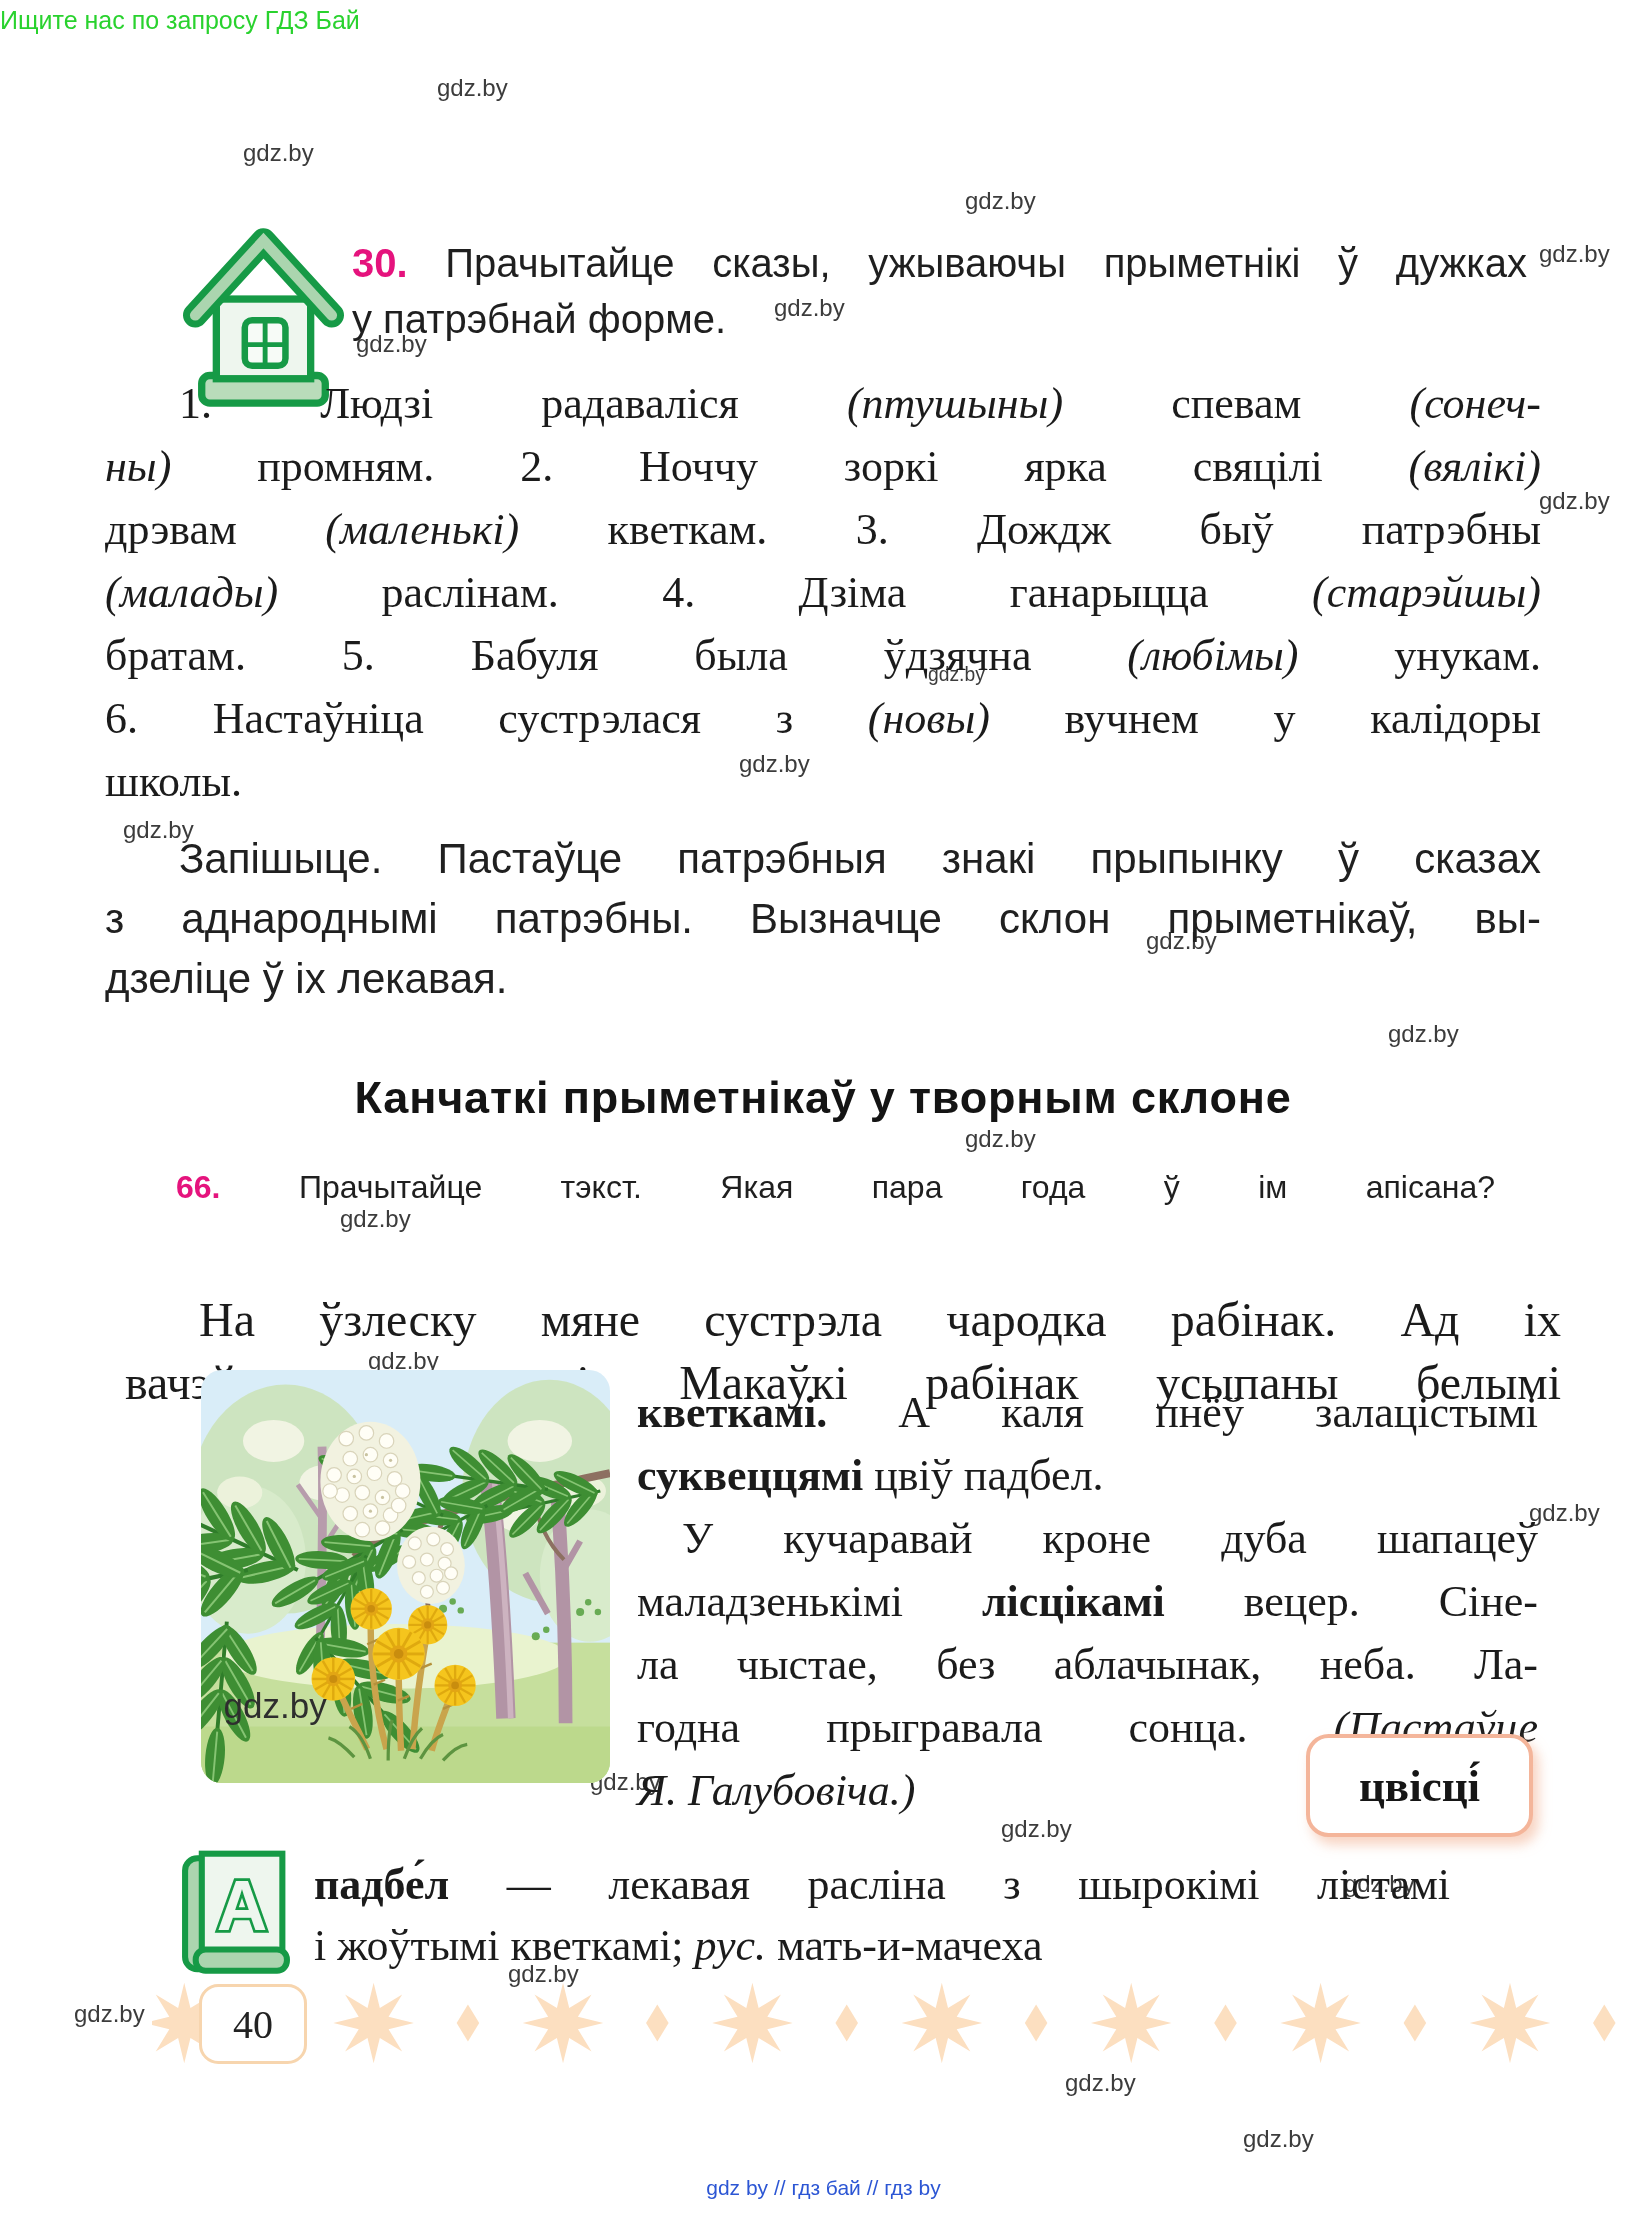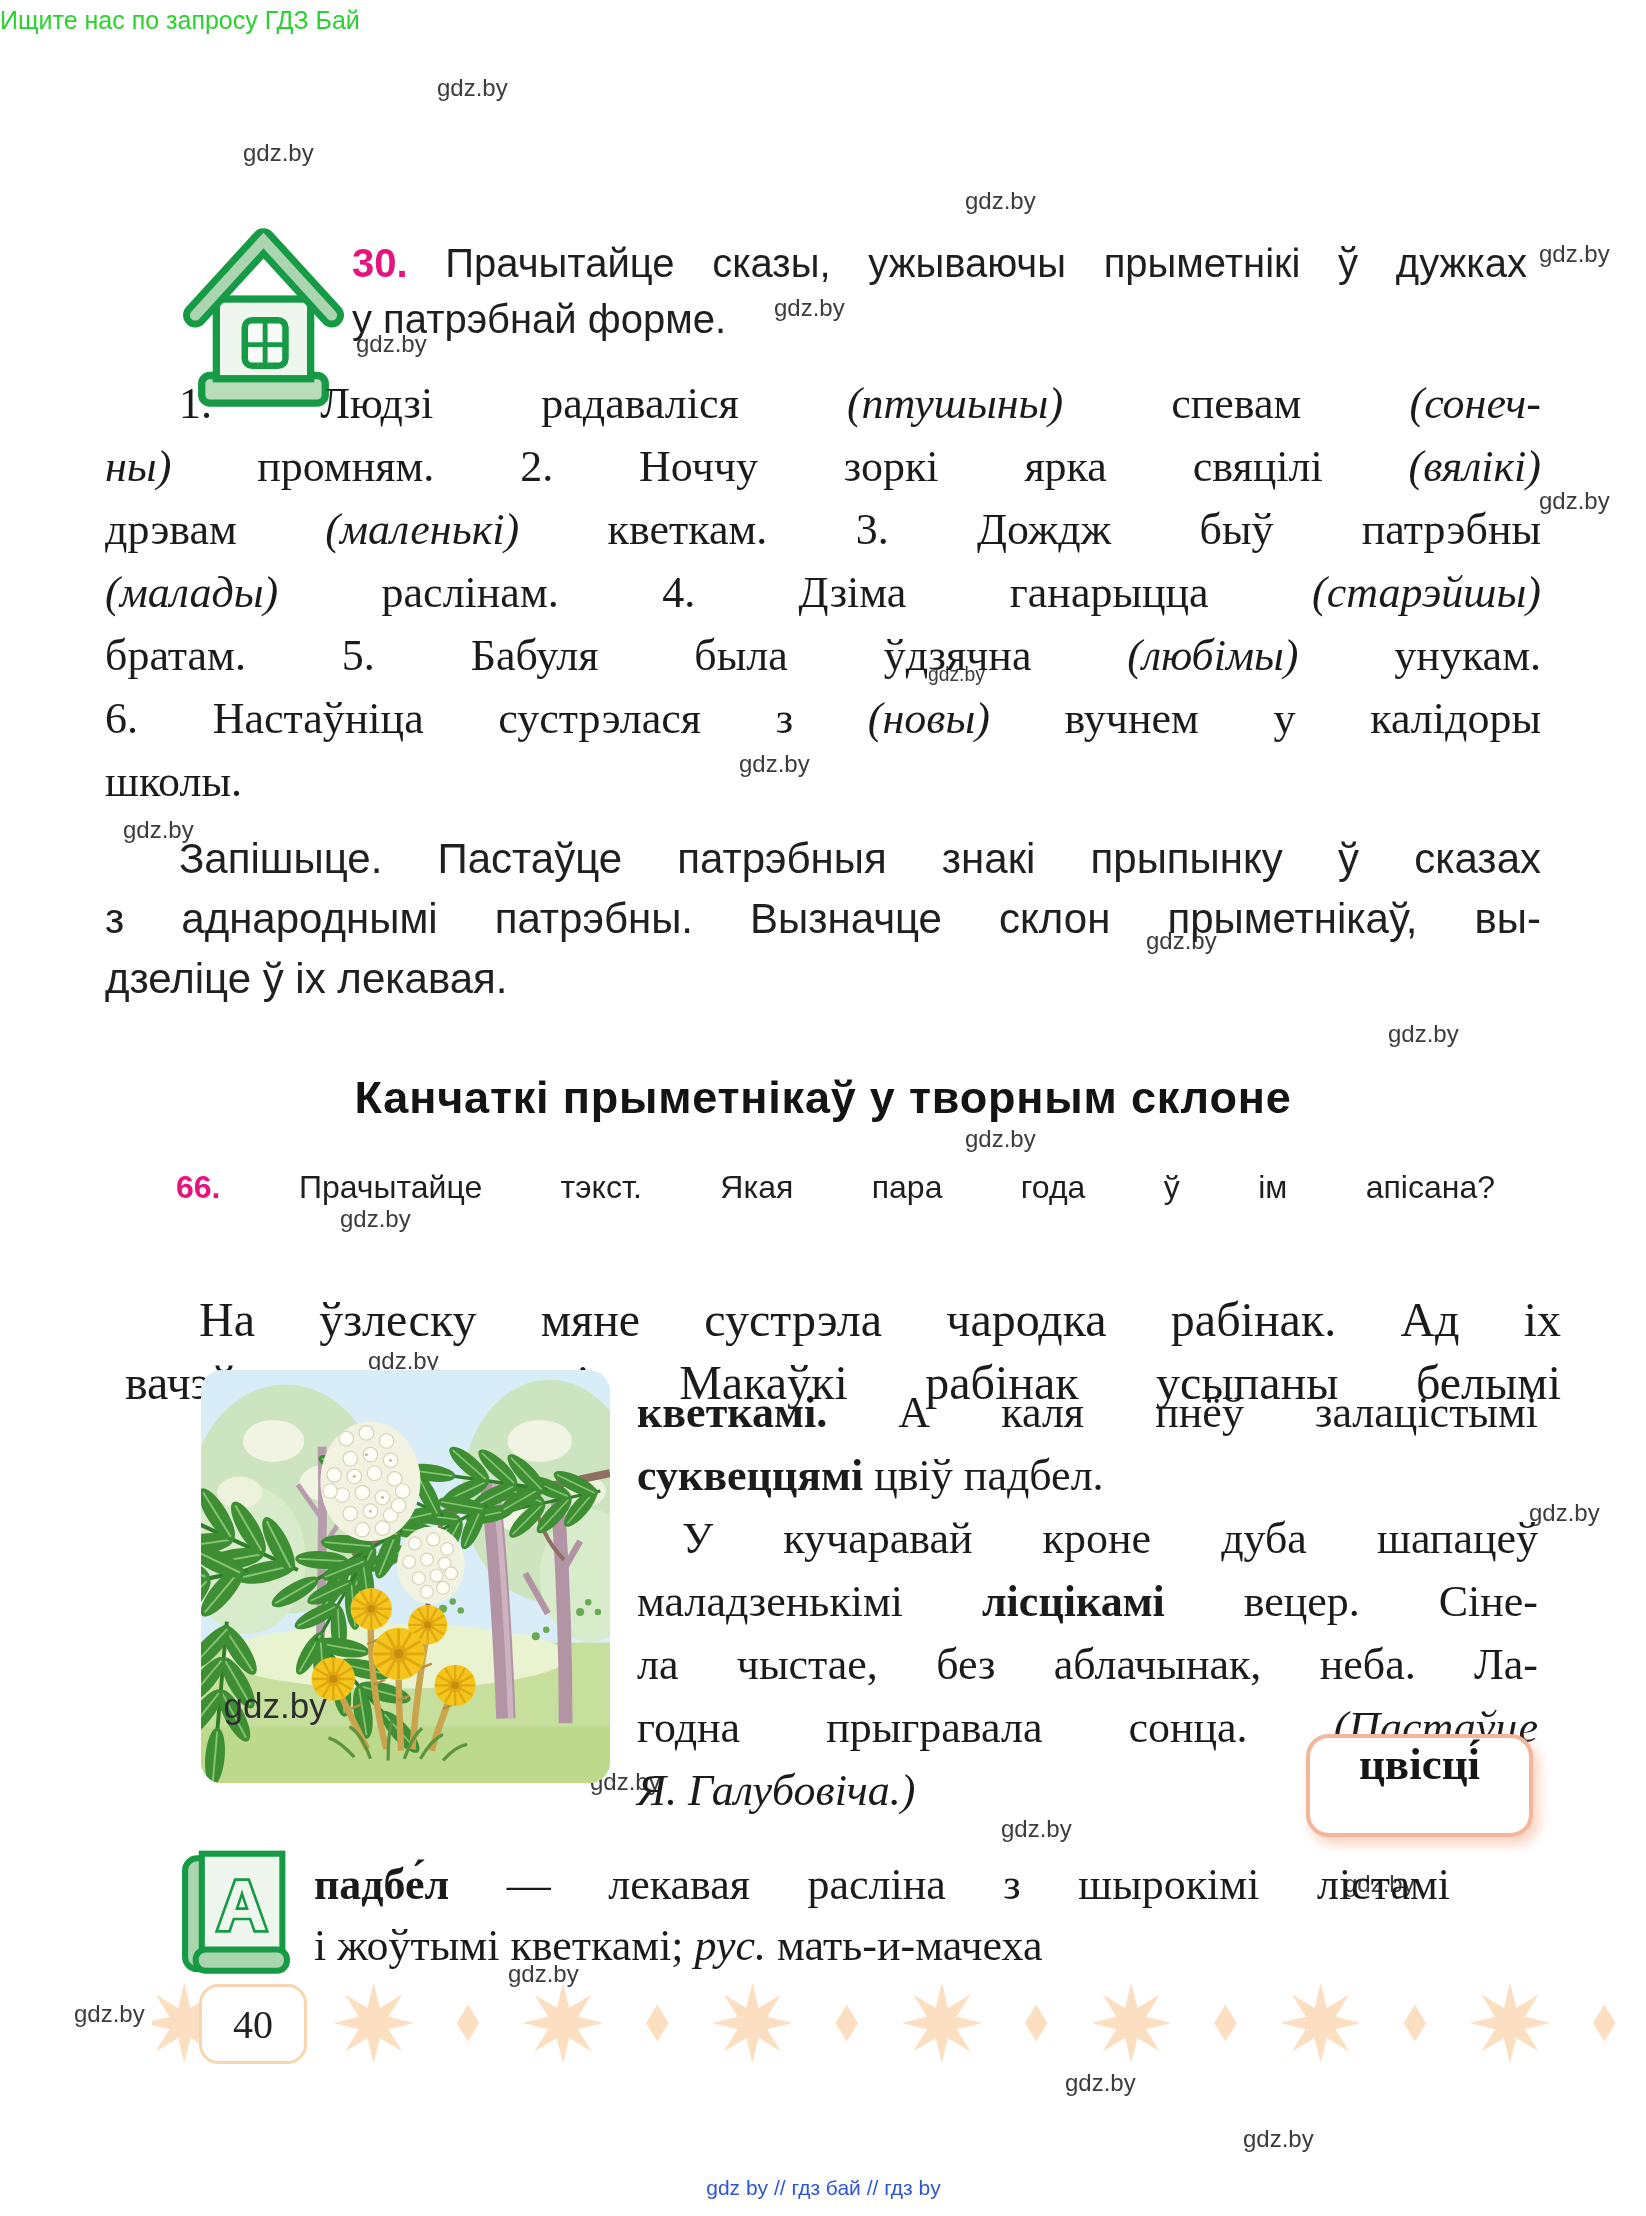--- a/index.html
+++ b/index.html
@@ -30,21 +30,21 @@
   .para3{position:absolute;left:105px;top:1288px;width:1436px;font-size:48px;line-height:63px;margin-left:20px;}
   .para4{position:absolute;left:637px;top:1381px;width:901px;font-size:44px;line-height:63px;}
 
   .illus{position:absolute;left:201px;top:1370px;width:409px;height:413px;
          border-radius:21px;overflow:hidden;box-shadow:inset 0 0 11.3px #ffffff;}
   .illus svg{display:block;}
 
   .vocab-box{position:absolute;left:1306px;top:1734px;width:219px;height:95px;
              background:#ffffff;border:4px solid #f4b59a;border-radius:22.6px;
              box-shadow:5.6px 7.3px 11.3px rgba(242,178,148,.55);
-             display:flex;justify-content:center;
+             display:flex;align-items:center;justify-content:center;
              font-family:"Liberation Serif",serif;font-weight:bold;font-size:45px;color:#161616;}
   .book-wrap{position:absolute;left:179px;top:1849px;width:114px;height:134px;}
   .dict{position:absolute;left:314px;top:1854px;width:1136px;font-size:44px;line-height:61px;}
 
   .band{position:absolute;left:152px;top:1981px;width:1495px;height:84px;}
   .pagenum{position:absolute;left:199px;top:1984px;width:102px;height:74px;background:#ffffff;
            border:3.2px solid #f7d5ae;border-radius:19.3px;display:flex;align-items:center;justify-content:center;
            font-family:"Liberation Serif",serif;font-size:40px;color:#222222;}
   .footer-links{position:absolute;left:0;right:0;top:2176px;text-align:center;
                 font-size:21px;color:#2c56d4;}

